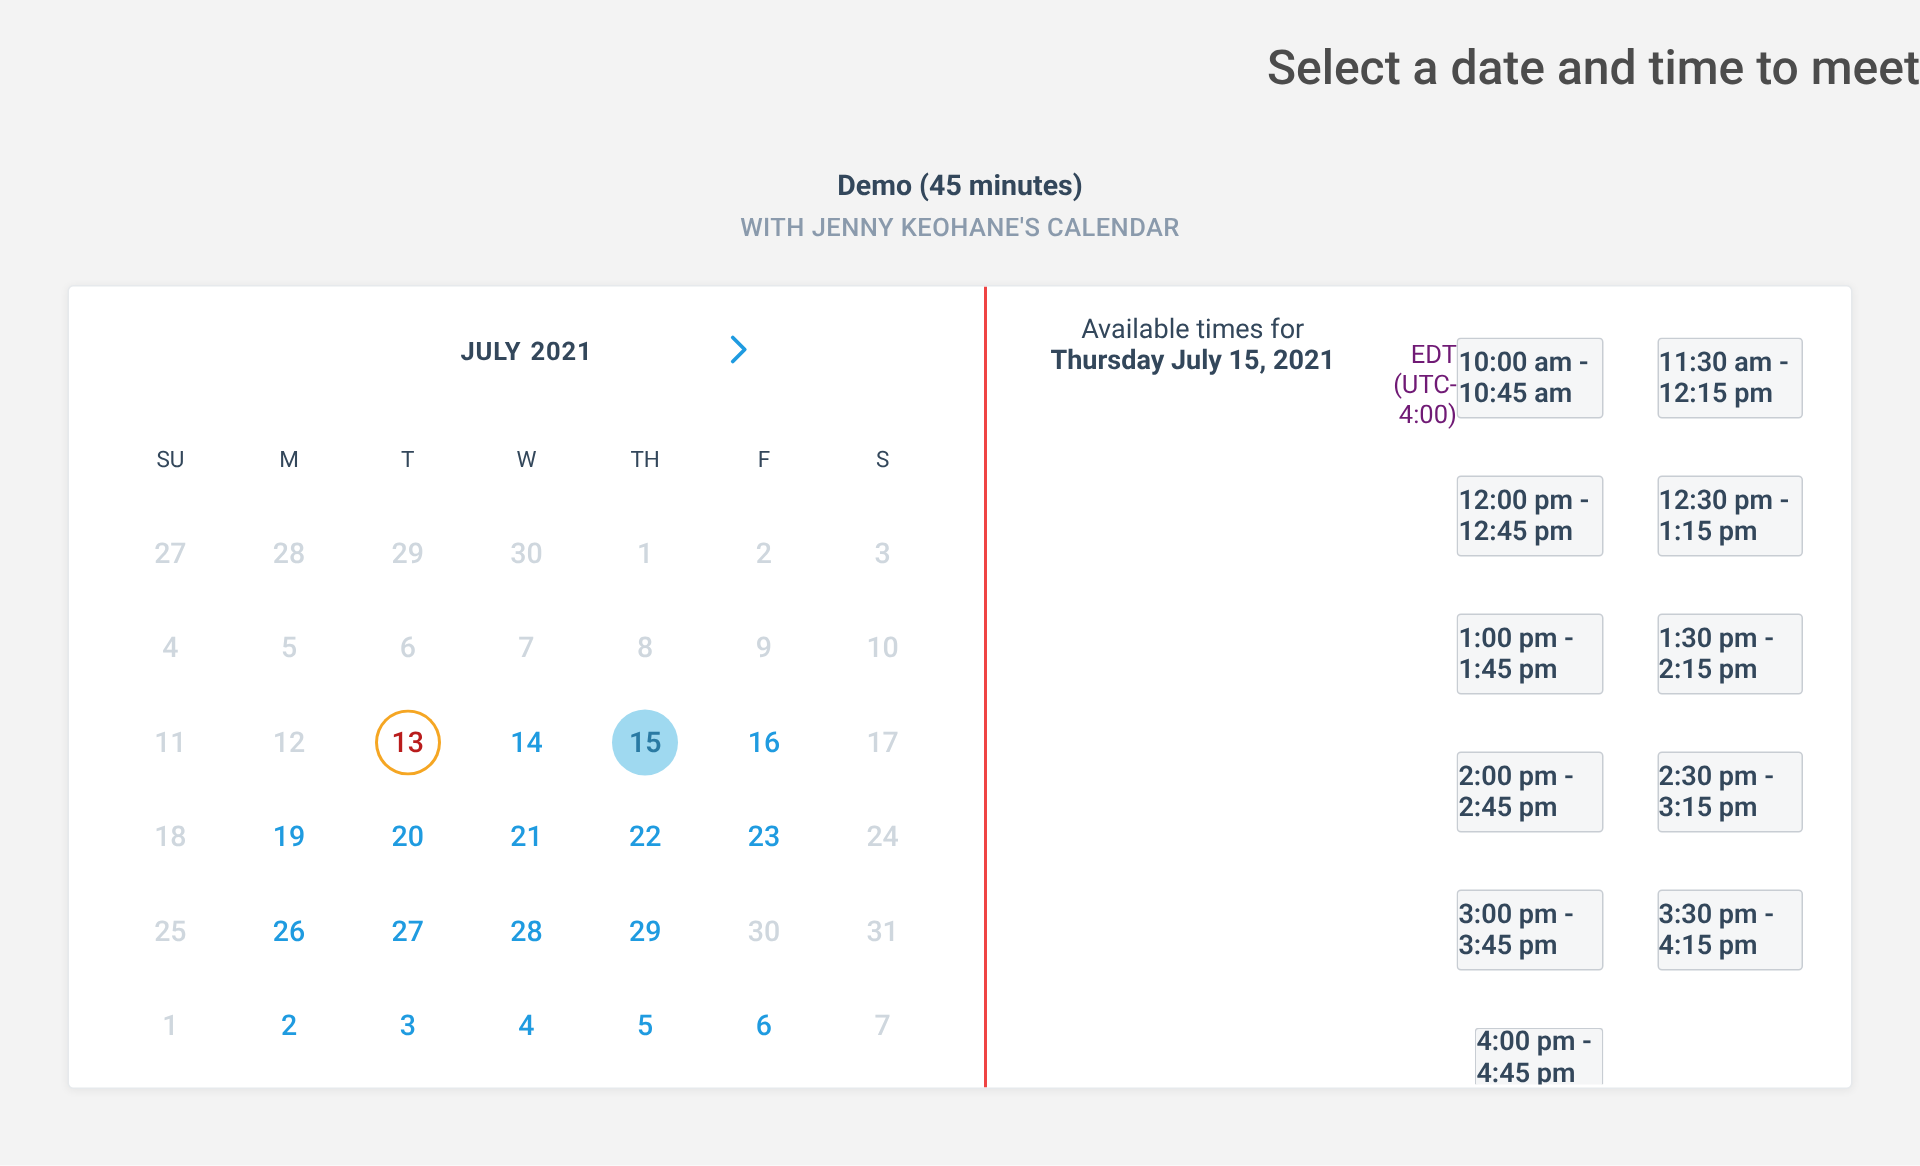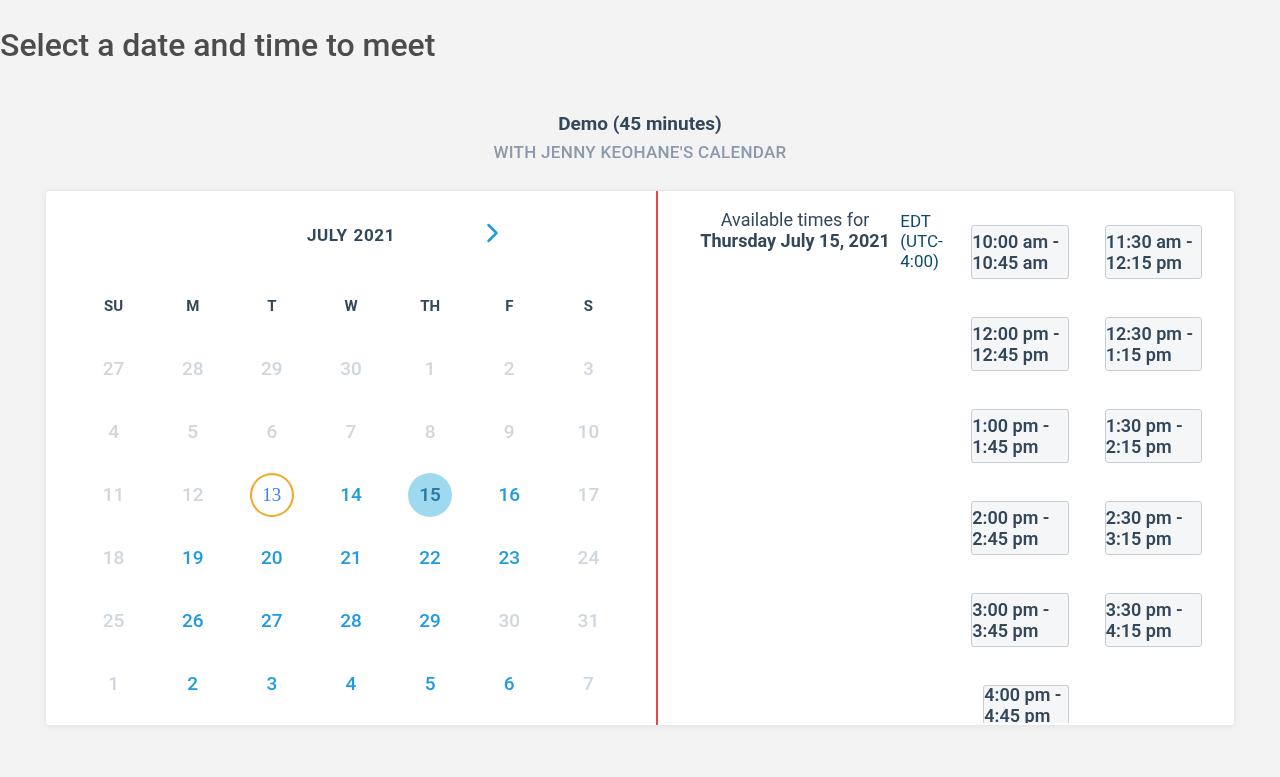--- a/index.html
+++ b/index.html
@@ -10,21 +10,21 @@
     color: #33475b;
     overflow: hidden;
   }
 
   .page {
     width: 100%;
     padding-top: 26px;
   }
 
   h1.page-title {
-    text-align: left;
+    text-align: right;
     font-size: 32px;
     font-weight: 500;
     color: #4c4c4c;
   }
 
   .subhead {
     text-align: center;
     margin-top: 48px;
   }
   .meeting-type {
@@ -89,67 +89,66 @@
   .next-arrow svg { width: 13px; height: 20px; }
   .next-arrow path { stroke: #1f9be0; stroke-width: 2.5; fill:none; stroke-linecap:round; stroke-linejoin:round; }
 
   .grid {
     display: grid;
     grid-template-columns: repeat(7, 1fr);
     text-align: center;
   }
   .dow {
     font-size: 15px;
-    font-weight: 700;
+    font-weight: 400;
     color: #33475b;
     padding: 20px 0 22px 0;
   }
 
   .day-cell {
     height: 63px;
     display:flex; align-items:center; justify-content:center;
     cursor: pointer;
   }
   .day-num {
     width: 44px; height: 44px;
     line-height: 44px;
     font-size: 19px;
     font-weight: 500;
     border-radius: 50%;
     color: #cfd7de;
   }
   .day-cell.available .day-num { color: #1f9be0; font-weight: 500; }
   .day-cell.today .day-num {
-    color: #3b82f6;
+    color: #b91c1c;
     box-shadow: inset 0 0 0 2px #f5a623;
-    font-family: Liberation Serif, serif;
   }
   .day-cell.selected .day-num {
     background: #9fd9f0;
     color: #2a7aa3;
     font-weight: 600;
   }
 
   
   .times {
     flex: 1;
     padding: 18px 32px 0 32px;
     display:flex; 
   }
   .times-header {
     text-align: center;
     font-size: 18px;
     color: #33475b;
   }
   .times-header .date-strong { font-weight: 700; }
   .tz {
-    text-align: left;
-    margin-top: 2px;
+    text-align: right;
+    margin-top: 18px;
     font-size: 17px;
-    color: #0c4a6e;
+    color: #701a75;
   }
 
   .slot-list {
     margin-top: 16px;
     display: grid;
     grid-template-columns: 1fr 1fr;
     column-gap: 28px;
     row-gap: 28px;
     overflow: hidden;
     gap: 36px;

